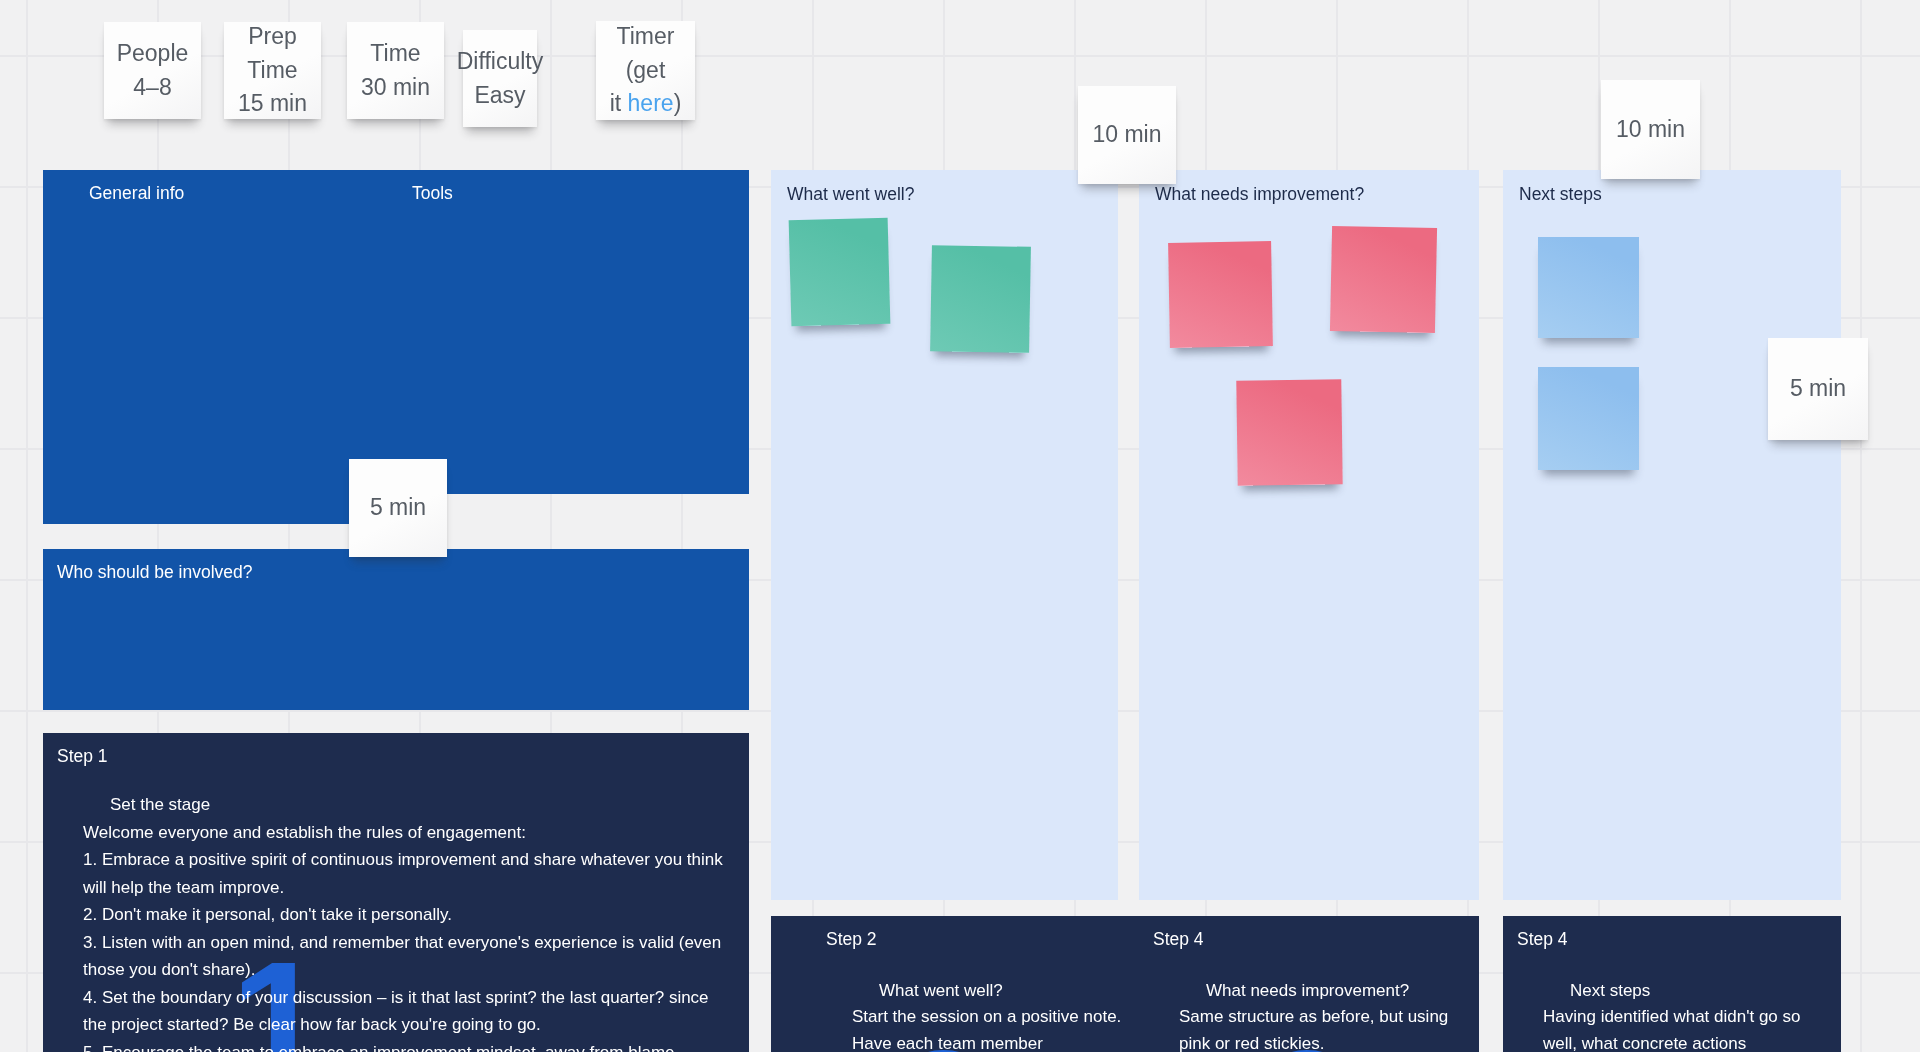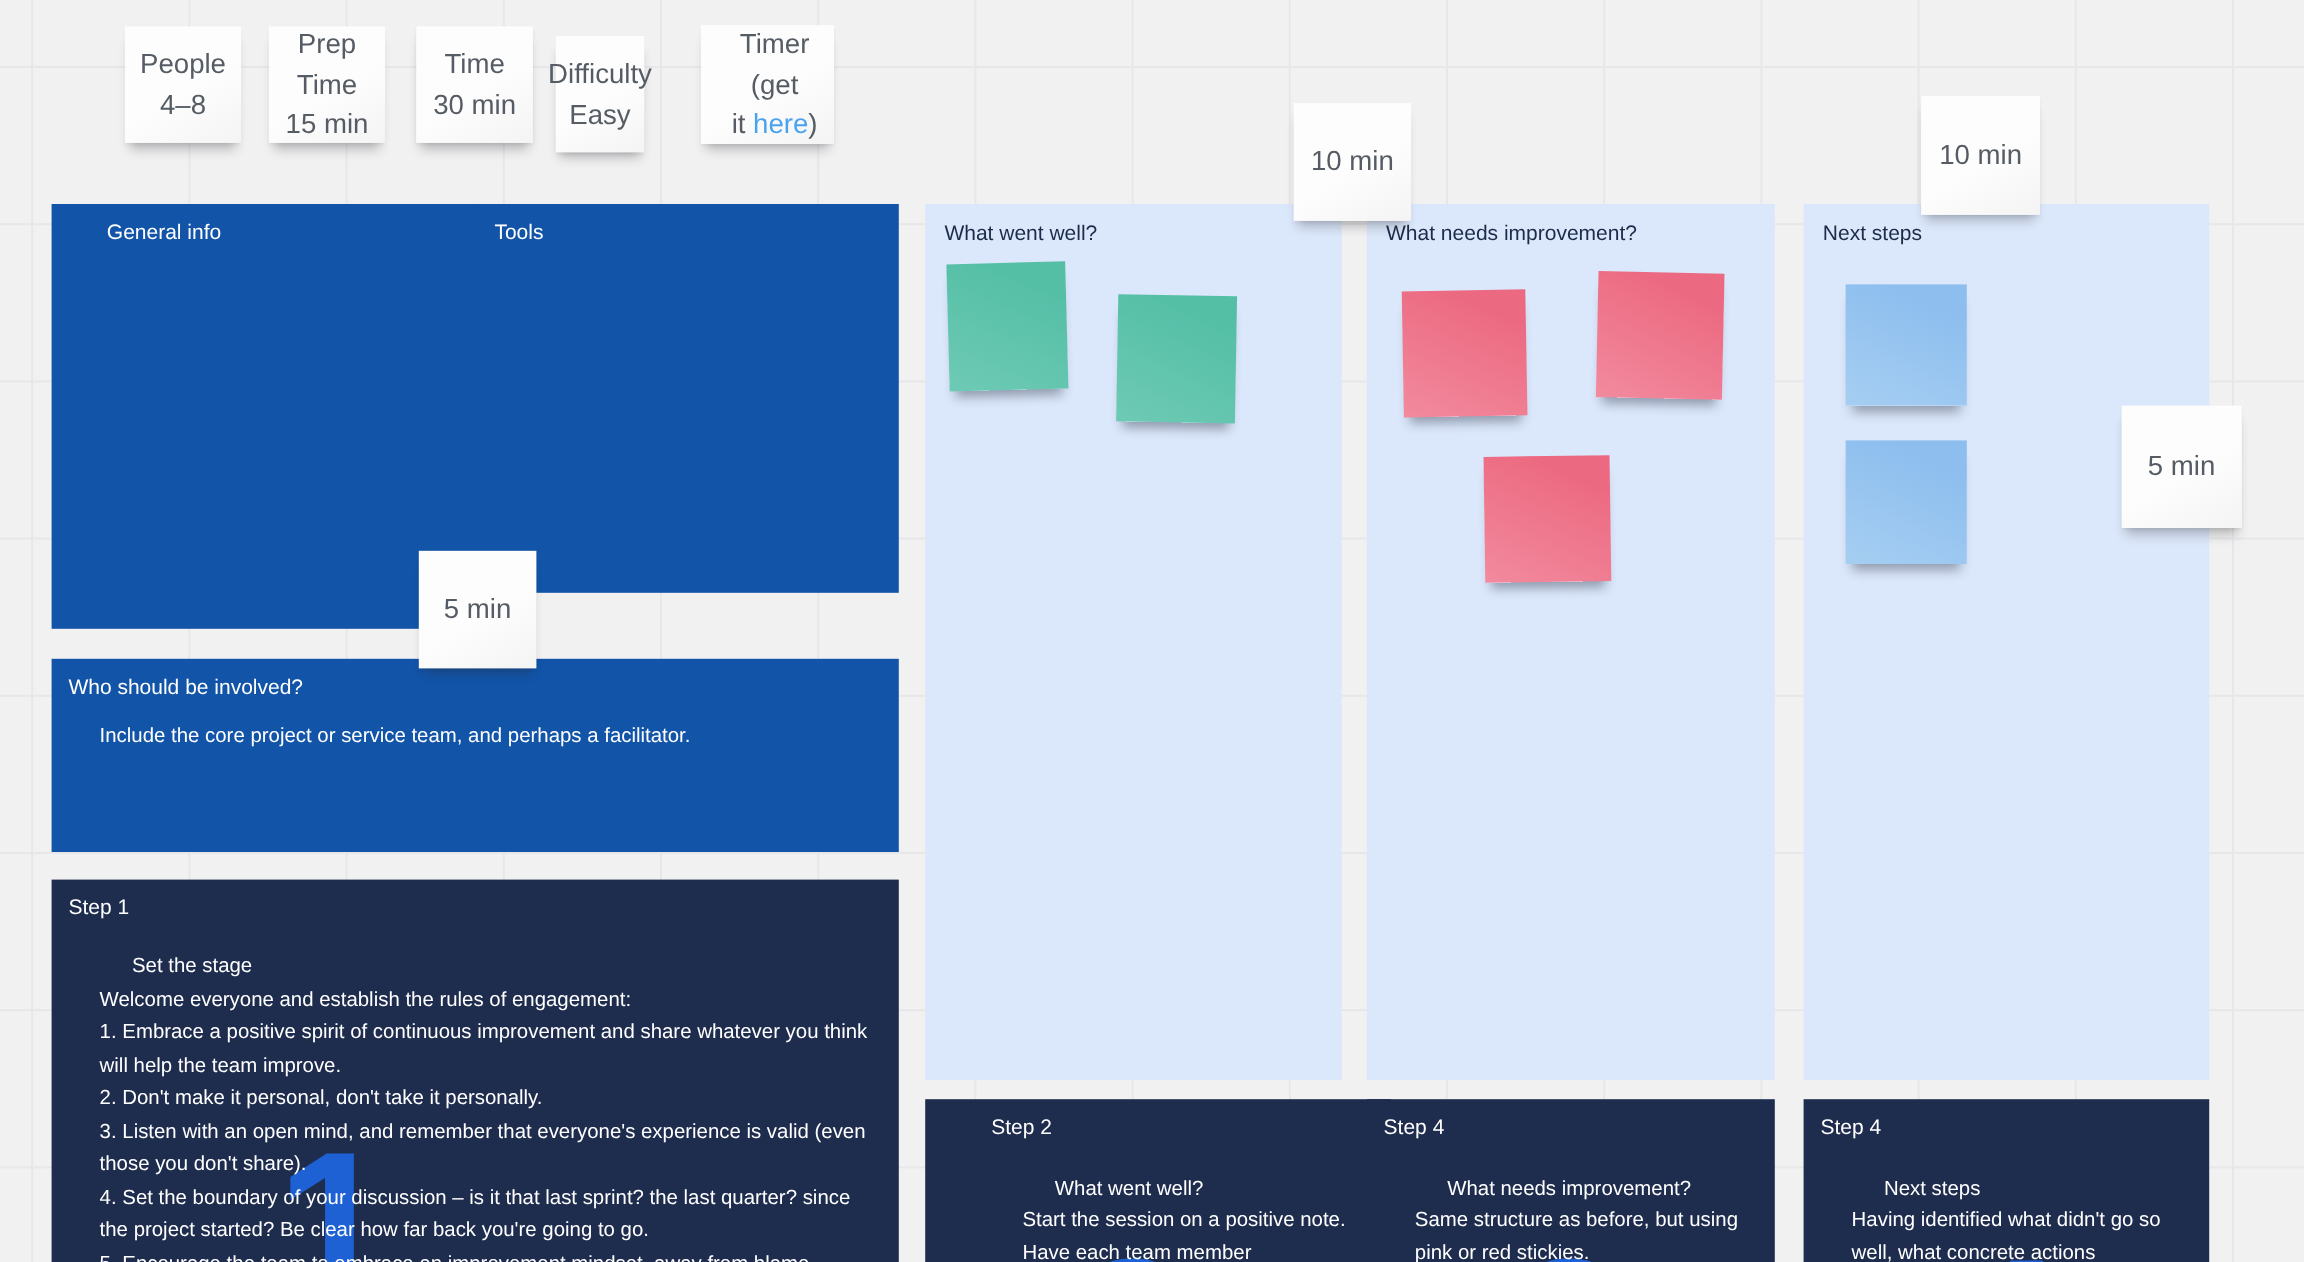--- a/index.html
+++ b/index.html
@@ -66,41 +66,40 @@
       <div>Time</div>
       <div>30 min</div>
     </div>
   </div>
   <div class="wsticky" style="left:463px;top:30px;width:74px;height:97px;">
     <div>
       <div>Difficulty</div>
       <div>Easy</div>
     </div>
   </div>
-  <div class="wsticky" style="left:584px;top:21px;width:99px;height:99px;padding-left:12px;">
+  <div class="wsticky" style="left:596px;top:21px;width:99px;height:99px;">
     <div>
       <span>Timer (get</span><br>
       <span>it </span><a>here</a><span>)</span>
     </div>
   </div>
 
   <div class="panel" style="left:43px;top:170px;width:343px;height:354px;padding-left:32px;">
     <div class="ptitle">General info</div>
   </div>
   <div class="panel" style="left:398px;top:170px;width:351px;height:324px;">
     <div class="ptitle">Tools</div>
   </div>
 
   <div class="wsticky" style="left:349px;top:459px;width:98px;height:98px;">
     <div>5 min</div>
   </div>
 
   <div class="panel" style="left:43px;top:549px;width:706px;height:161px;">
     <div class="ptitle">Who should be involved?</div>
-    <div class="pbody who-body">Include the core project or service team, and perhaps a facilitator.</div>
   </div>
 
   <div class="panel navy" style="left:43px;top:733px;width:706px;height:319px;">
     <div class="watermark" style="left:187px;top:202px;">1</div>
     <div class="ptitle">Step 1</div>
     <div class="pbody step1-body">
       <div class="bold">Set the stage</div>
       <div>Welcome everyone and establish the rules of engagement:</div>
       <div>1. Embrace a positive spirit of continuous improvement and share whatever you think will help the team improve.</div>
       <div>2. Don't make it personal, don't take it personally.</div>

